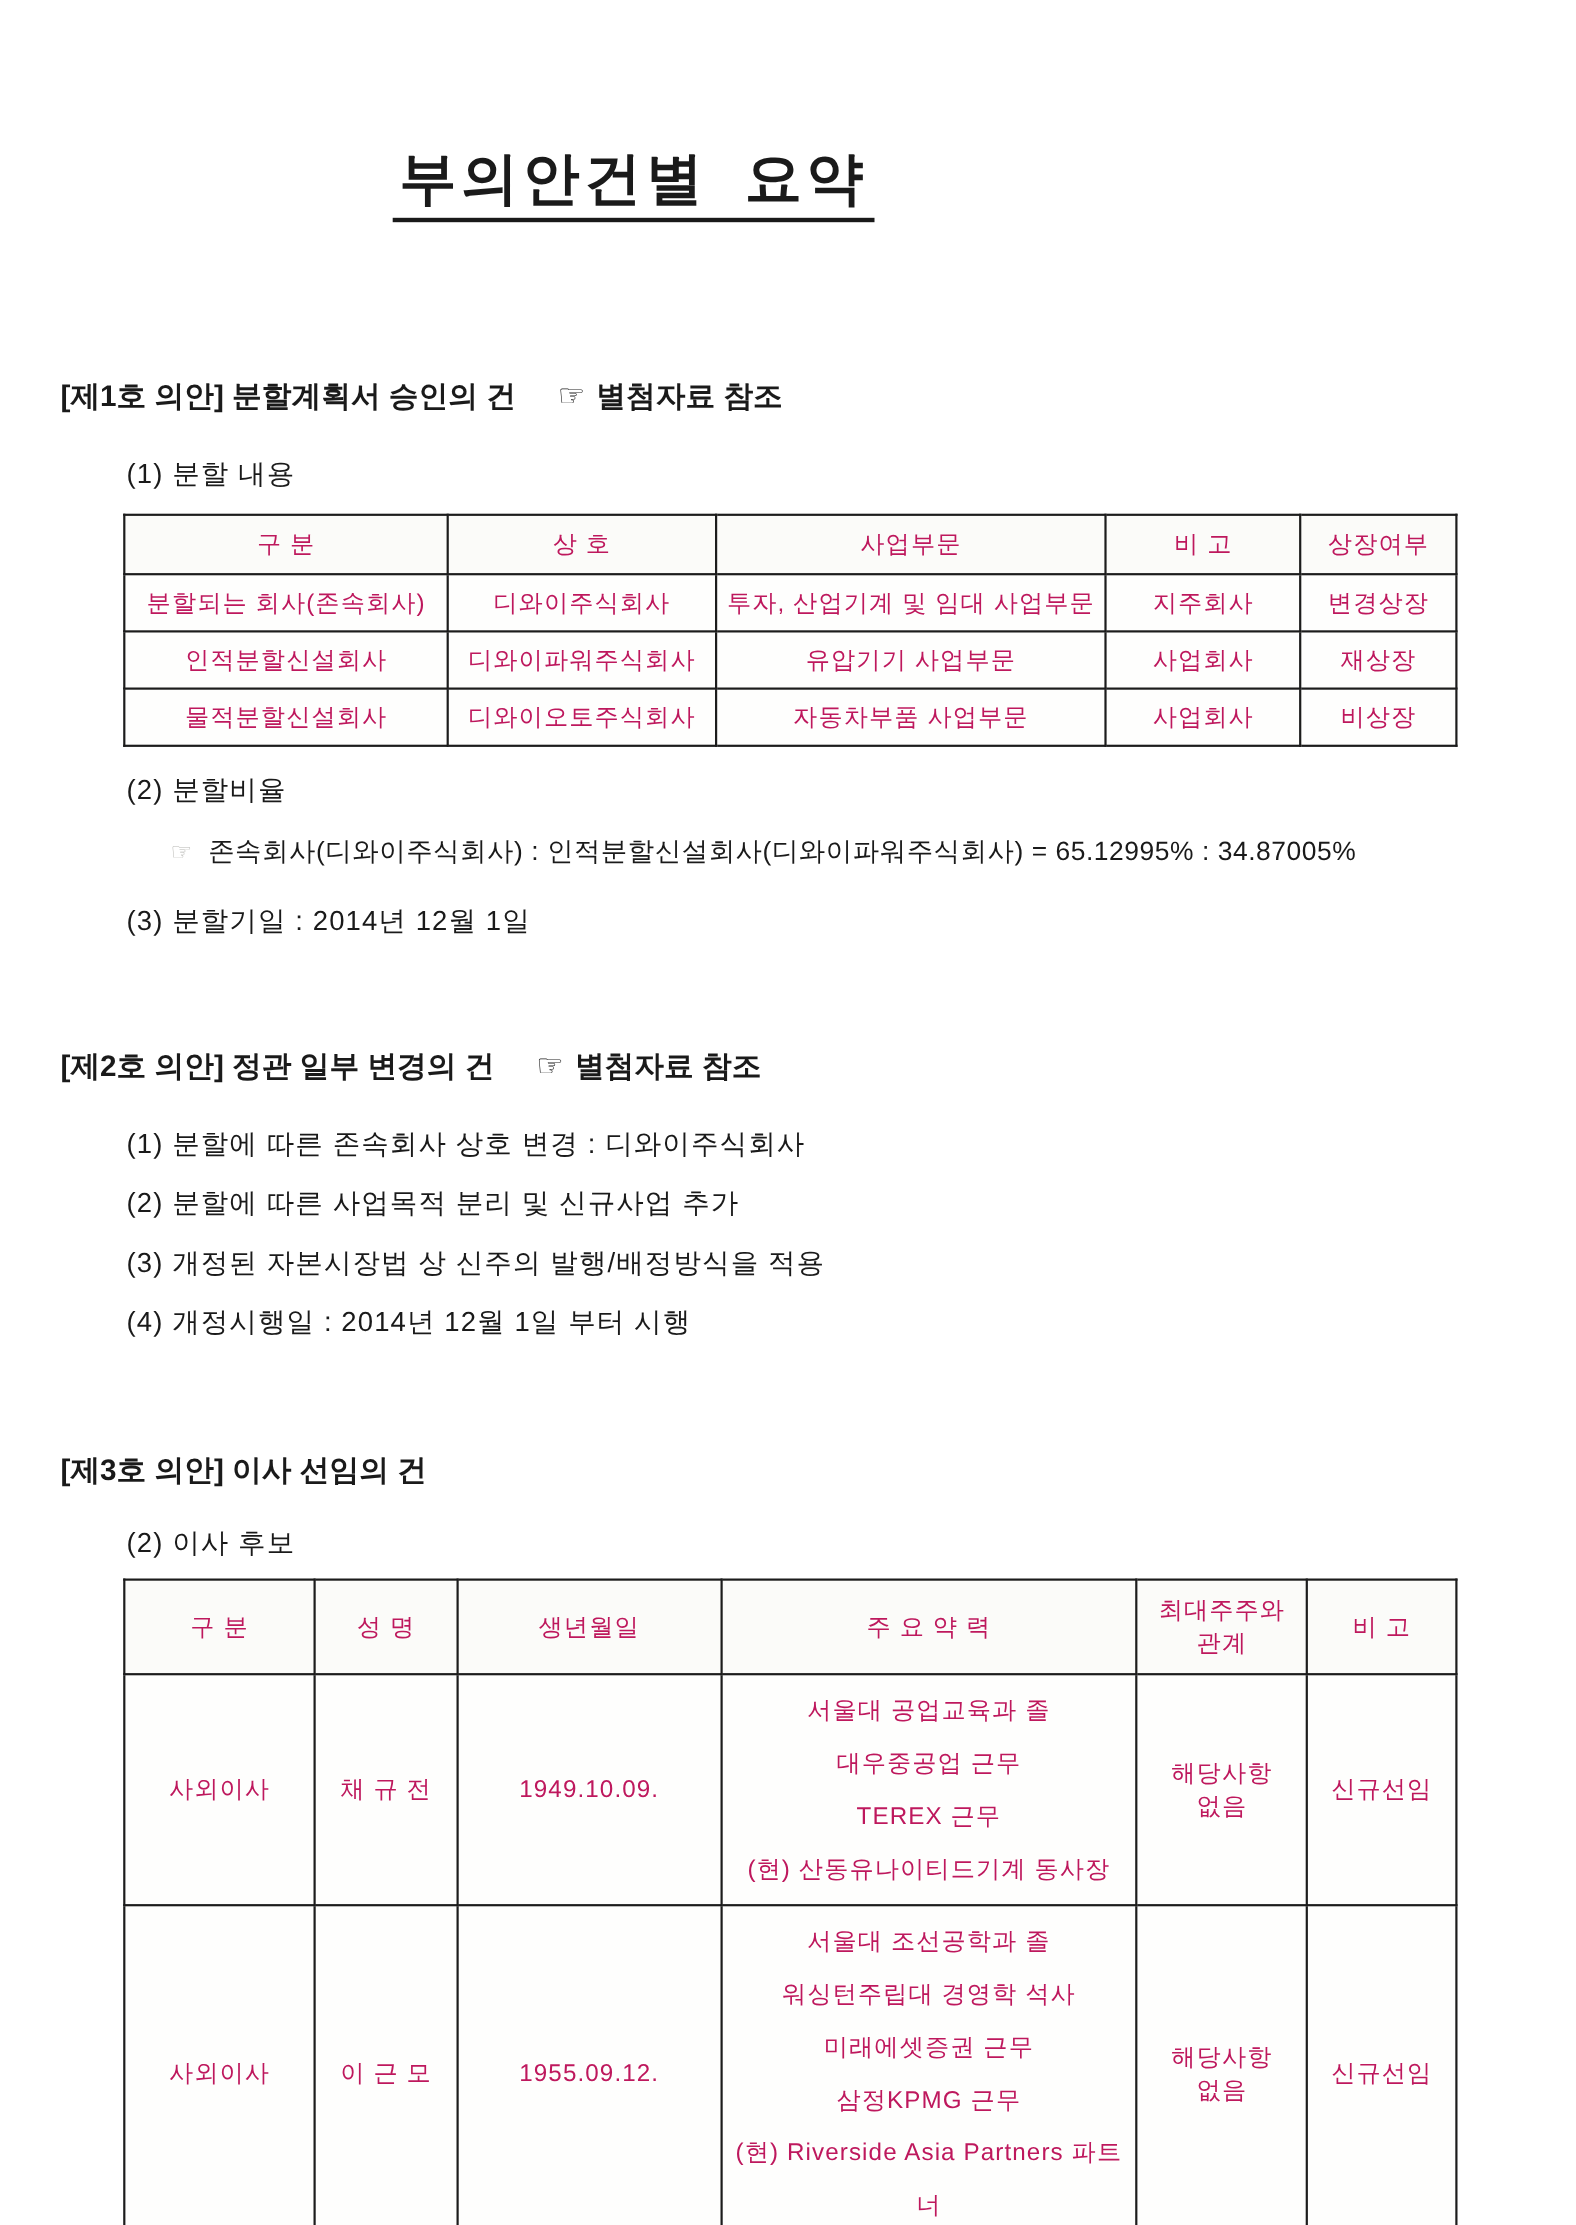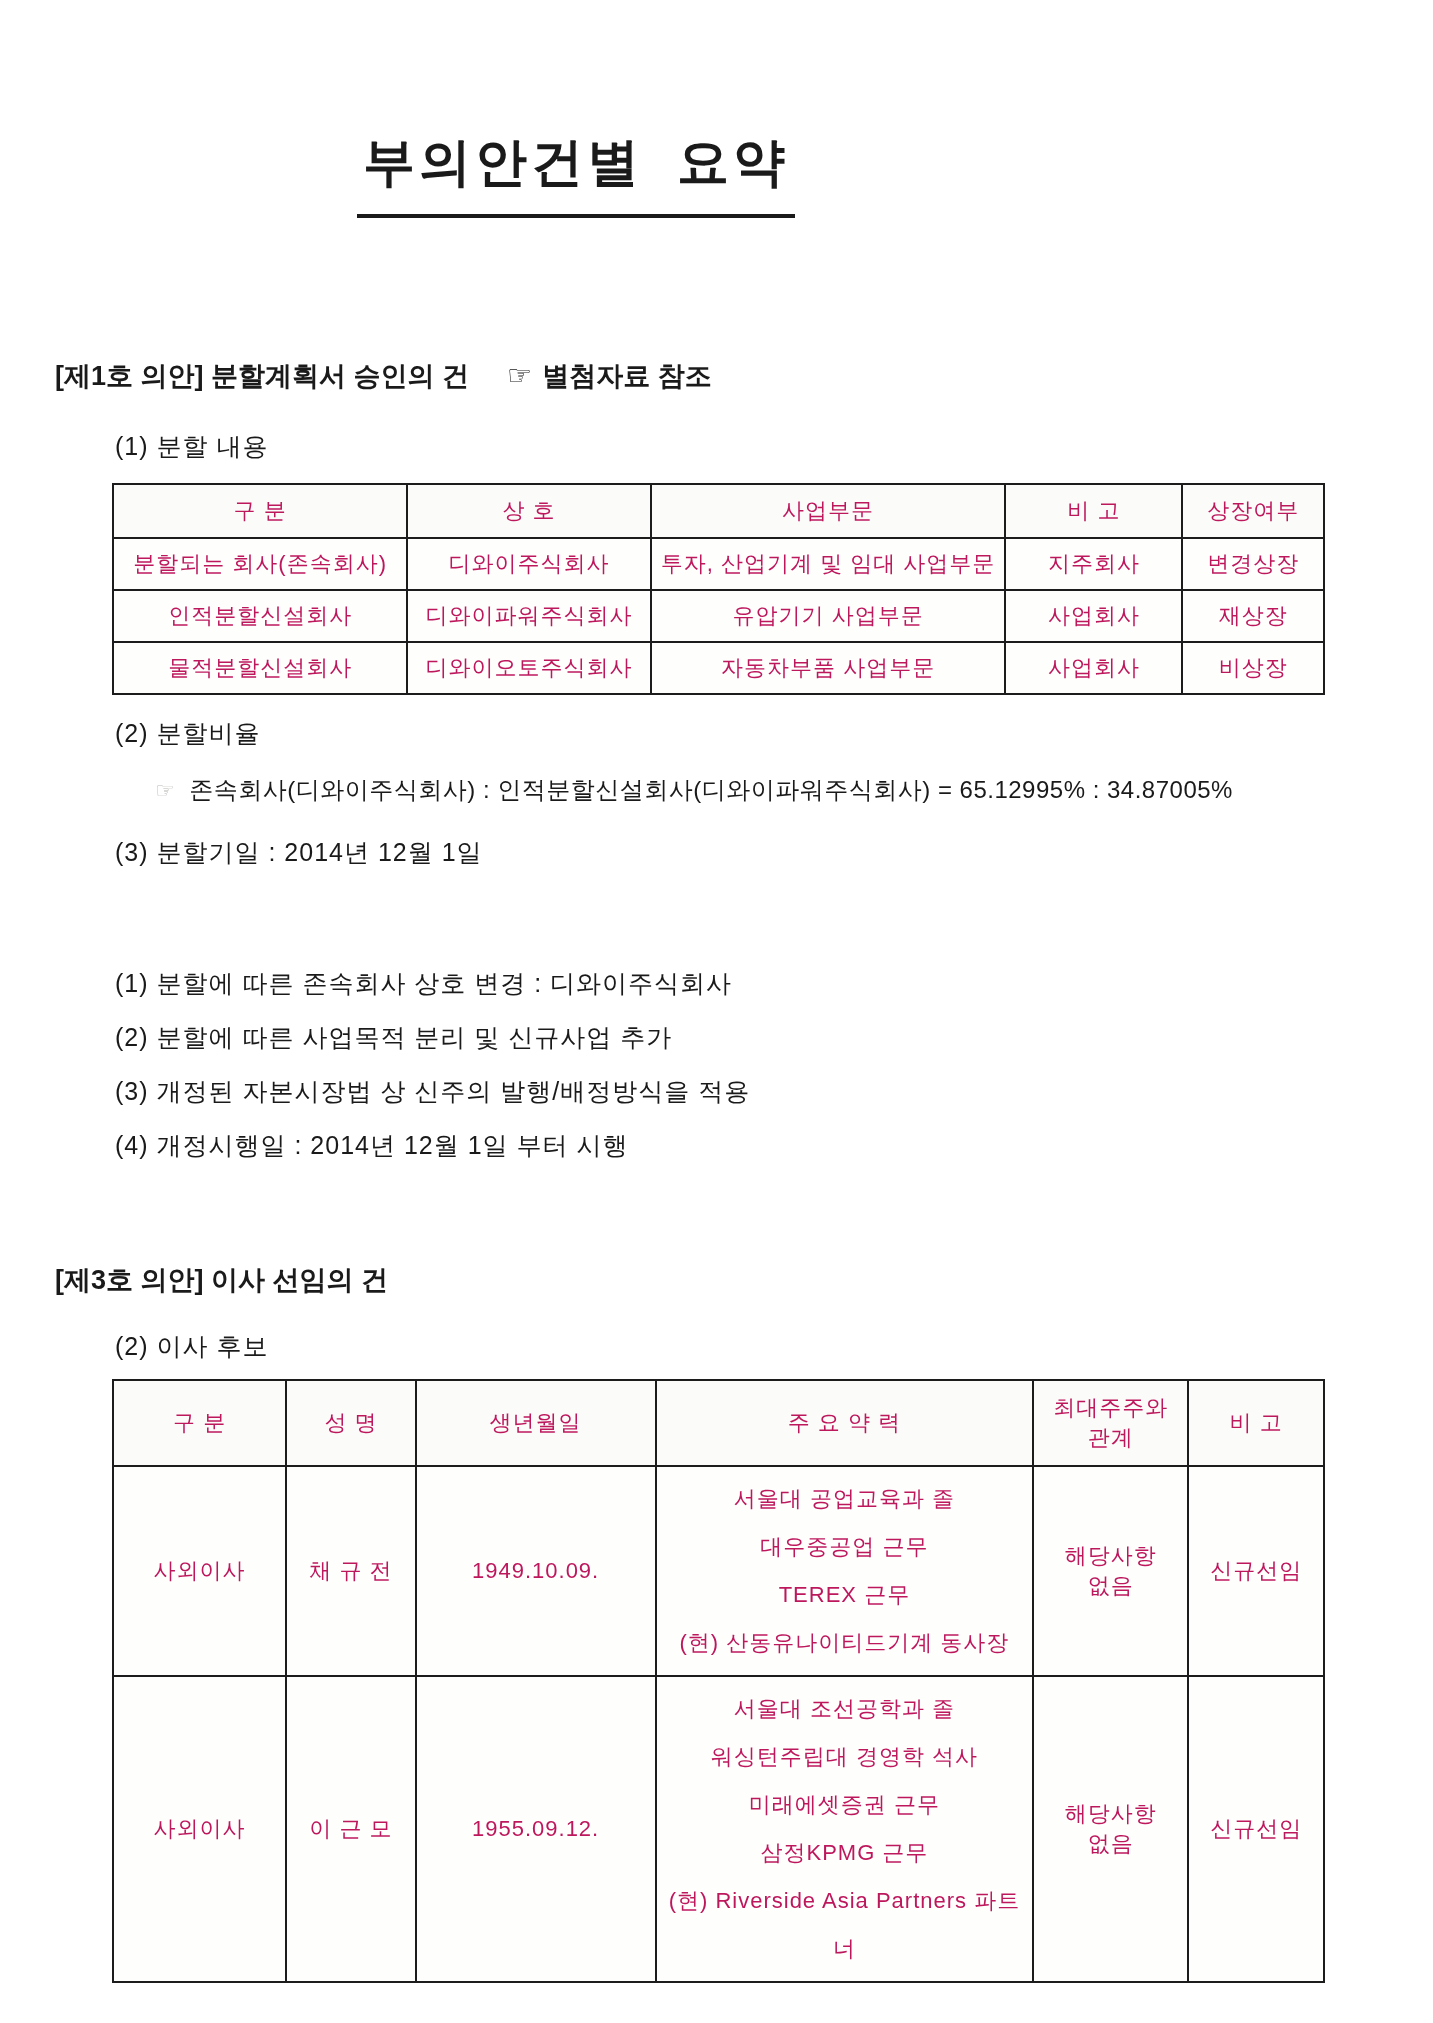--- a/index.html
+++ b/index.html
@@ -24,21 +24,21 @@
     margin-bottom: 140px;
   }
   .doc-title {
     display: inline-block;
     font-family: "Liberation Serif", "DejaVu Serif", serif;
     font-size: 52px;
     font-weight: bold;
     letter-spacing: 4px;
     white-space: pre;
     border-bottom: 4px solid #1a1a1a;
-    padding: 0 6px 16px 6px;
+    padding: 0 6px 0 6px;
     margin-left: 14px;
   }
   
   .heading-row { font-size: 27px; font-weight: bold; margin-bottom: 36px; }
   .heading-row .pointer { margin: 0 10px 0 38px; font-size: 28px; }
   .item {
     font-size: 25px;
     margin-left: 60px;
     letter-spacing: 1px;
   }
@@ -135,20 +135,23 @@
     <div class="item gap-item">(2) 분할비율</div>
 
     <div class="detail-row" style="margin-top:24px;">
       <span class="pointer">☞</span><span>존속회사(디와이주식회사) : 인적분할신설회사(디와이파워주식회사) = 65.12995% : 34.87005%</span>
     </div>
 
     <div class="item" style="margin-top:30px;">(3) 분할기일 : 2014년 12월 1일</div>
   </section>
 
   <section class="sec" style="margin-top:98px;">
+    <div class="heading-row">
+      <span>[제2호 의안] 정관 일부 변경의 건</span><span class="pointer">☞</span><span>별첨자료 참조</span>
+    </div>
     <div class="item" style="margin-bottom:21px;">(1) 분할에 따른 존속회사 상호 변경 : 디와이주식회사</div>
     <div class="item" style="margin-bottom:21px;">(2) 분할에 따른 사업목적 분리 및 신규사업 추가</div>
     <div class="item" style="margin-bottom:21px;">(3) 개정된 자본시장법 상 신주의 발행/배정방식을 적용</div>
     <div class="item">(4) 개정시행일 : 2014년 12월 1일 부터 시행</div>
   </section>
 
   <section class="sec" style="margin-top:100px;">
     <div class="heading-row" style="margin-bottom:32px;">
       <span>[제3호 의안] 이사 선임의 건</span>
     </div>

